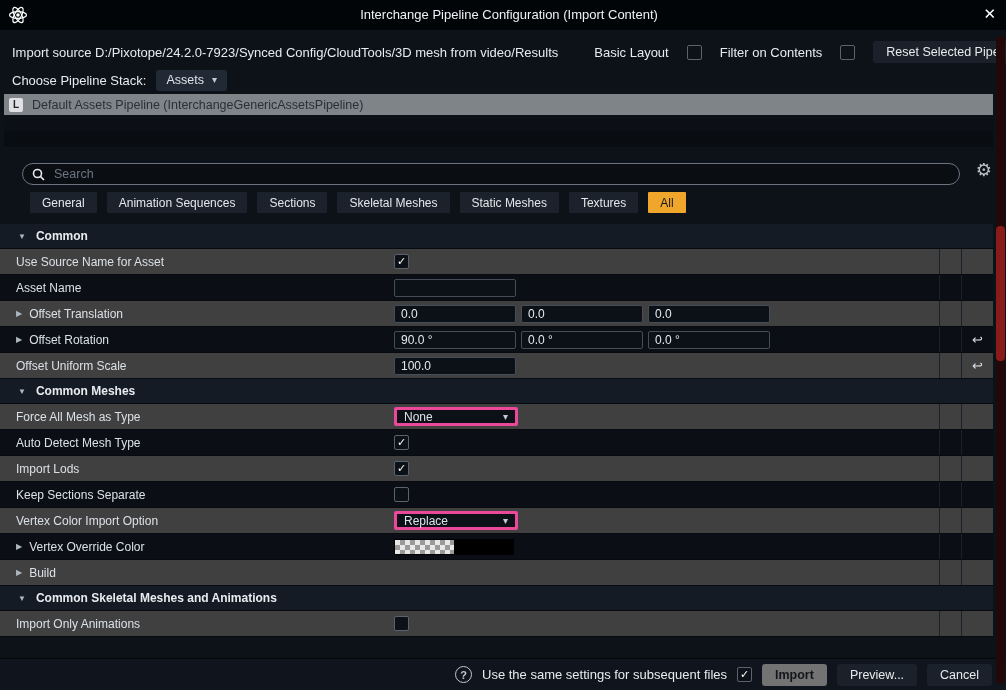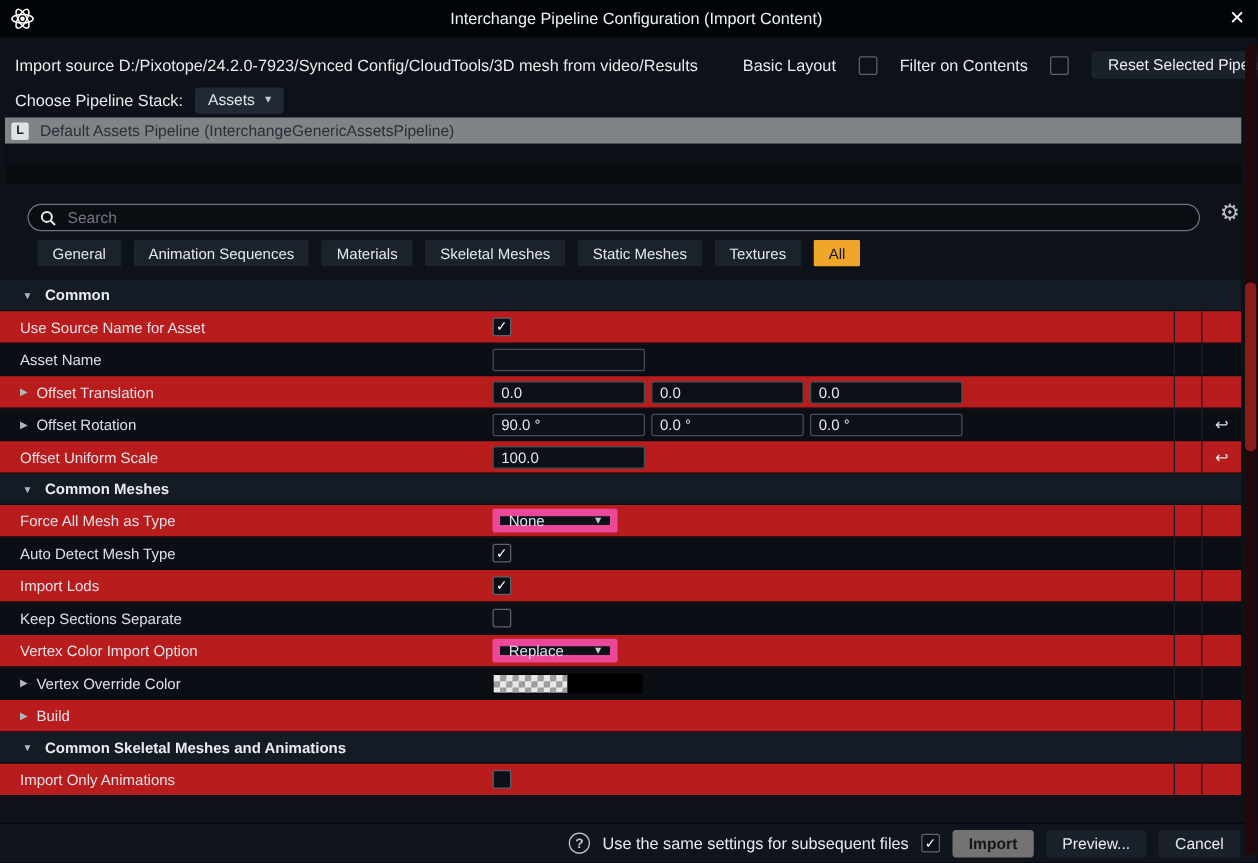--- a/index.html
+++ b/index.html
@@ -50,29 +50,29 @@
   .tab{height:21px;padding:0 12px;background:#1b222c;border-radius:1px;display:flex;align-items:center;
     font-size:12px;color:#e4e8ec;cursor:pointer;white-space:nowrap}
   .tab.active{background:#F0A62B;color:#15181c}
 
   
   .grid{position:absolute;top:224px;left:0;right:13px;bottom:32px;overflow:hidden}
   .sech{height:25px;background:#151b24;display:flex;align-items:center;padding-left:18px;gap:10px;
     font-weight:bold;font-size:12px;color:#e8ecf0;border-bottom:1px solid #060a0f}
   .tri{font-size:8px;color:#aeb6bf}
   .prow{height:26px;display:flex;align-items:stretch;border-bottom:1px solid #070b10}
-  .prow.a{background:#b91c1c}
+  .prow.a{background:#404040}
   .prow.b{background:#0b0f15}
   .plabel{width:394px;display:flex;align-items:center;padding-left:16px;gap:7px;flex:0 0 auto}
   .exp{font-size:8px;color:#aeb6bf;cursor:pointer}
   .ptext{font-size:12px;color:#dbe0e6;white-space:nowrap}
   .pctrl{flex:1;display:flex;align-items:center;gap:5px}
   .tin{width:122px;height:18px;background:#0c1117;border:1px solid #454d58;border-radius:2px;color:#e6eaee;
     font-size:12px;padding:0 6px;font-family:inherit;outline:none}
-  .dd{width:100px;height:19px;background:#0c1117;border:6px solid #ec4899;border-radius:2px;display:flex;
+  .dd{width:124px;height:19px;background:#0c1117;border:3px solid #ec4899;border-radius:2px;display:flex;
     align-items:center;justify-content:space-between;padding:0 7px;font-size:12px;cursor:pointer}
   .cb{width:15px;height:15px;border:1px solid #59626d;border-radius:2px;background:#0c1117;display:flex;
     align-items:center;justify-content:center;color:#fff;font-size:11px;cursor:pointer}
   .pcol2{width:22px;border-left:1px solid #1a212b;flex:0 0 auto}
   .preset{width:32px;border-left:1px solid #1a212b;display:flex;align-items:center;justify-content:center;
     color:#d9dee4;font-size:13px;flex:0 0 auto}
   .preset span{cursor:pointer}
   .swatch{width:120px;height:16px;border:1px solid #000;display:flex;cursor:pointer}
   .sw-alpha{width:60px;background-color:#e8e8e8;
     background-image:linear-gradient(45deg,#9a9a9a 25%,transparent 25%,transparent 75%,#9a9a9a 75%),
@@ -139,21 +139,21 @@
       <circle cx="5.5" cy="5.5" r="4" fill="none" stroke="#e8ebee" stroke-width="1.6"></circle>
       <line x1="8.6" y1="8.6" x2="12" y2="12" stroke="#e8ebee" stroke-width="1.6"></line>
     </svg>
     <input placeholder="Search" style="">
   </div>
   <div class="gear">⚙</div>
 
   <div class="tabs">
     <div class="tab">General</div>
     <div class="tab">Animation Sequences</div>
-    <div class="tab">Materials</div>
+    <div class="tab">Sections</div>
     <div class="tab">Skeletal Meshes</div>
     <div class="tab">Static Meshes</div>
     <div class="tab">Textures</div>
     <div class="tab active">All</div>
   </div>
 
   <div class="grid">
 
     <div class="sech">
       <span class="tri">▼</span>

